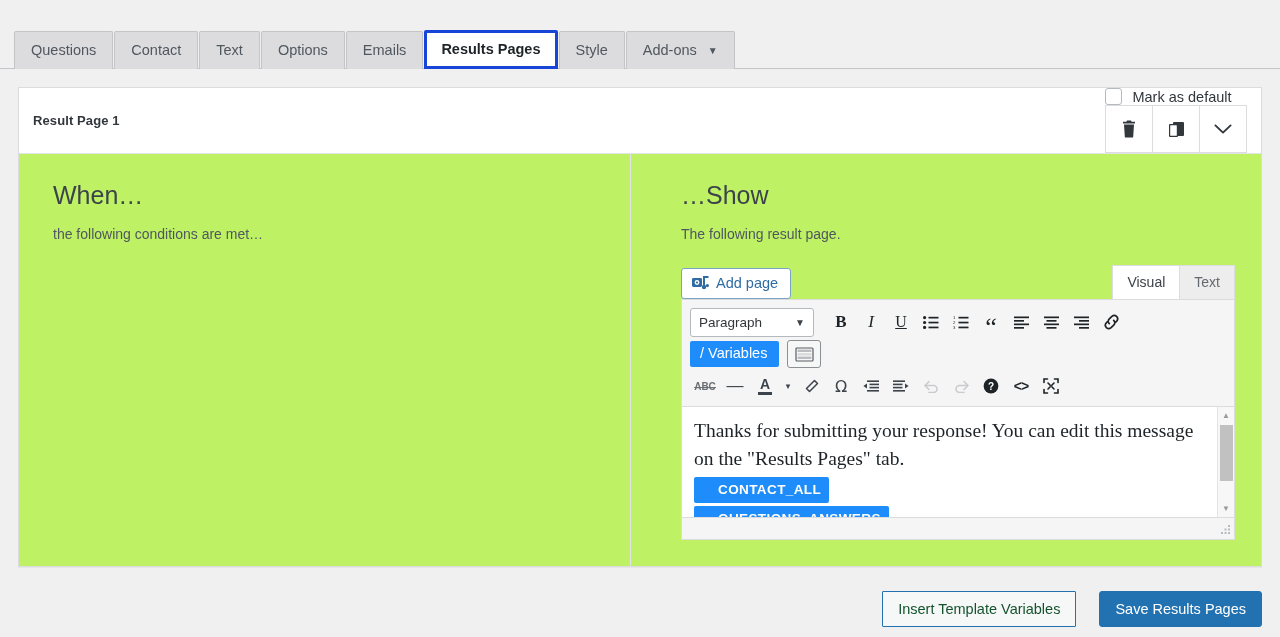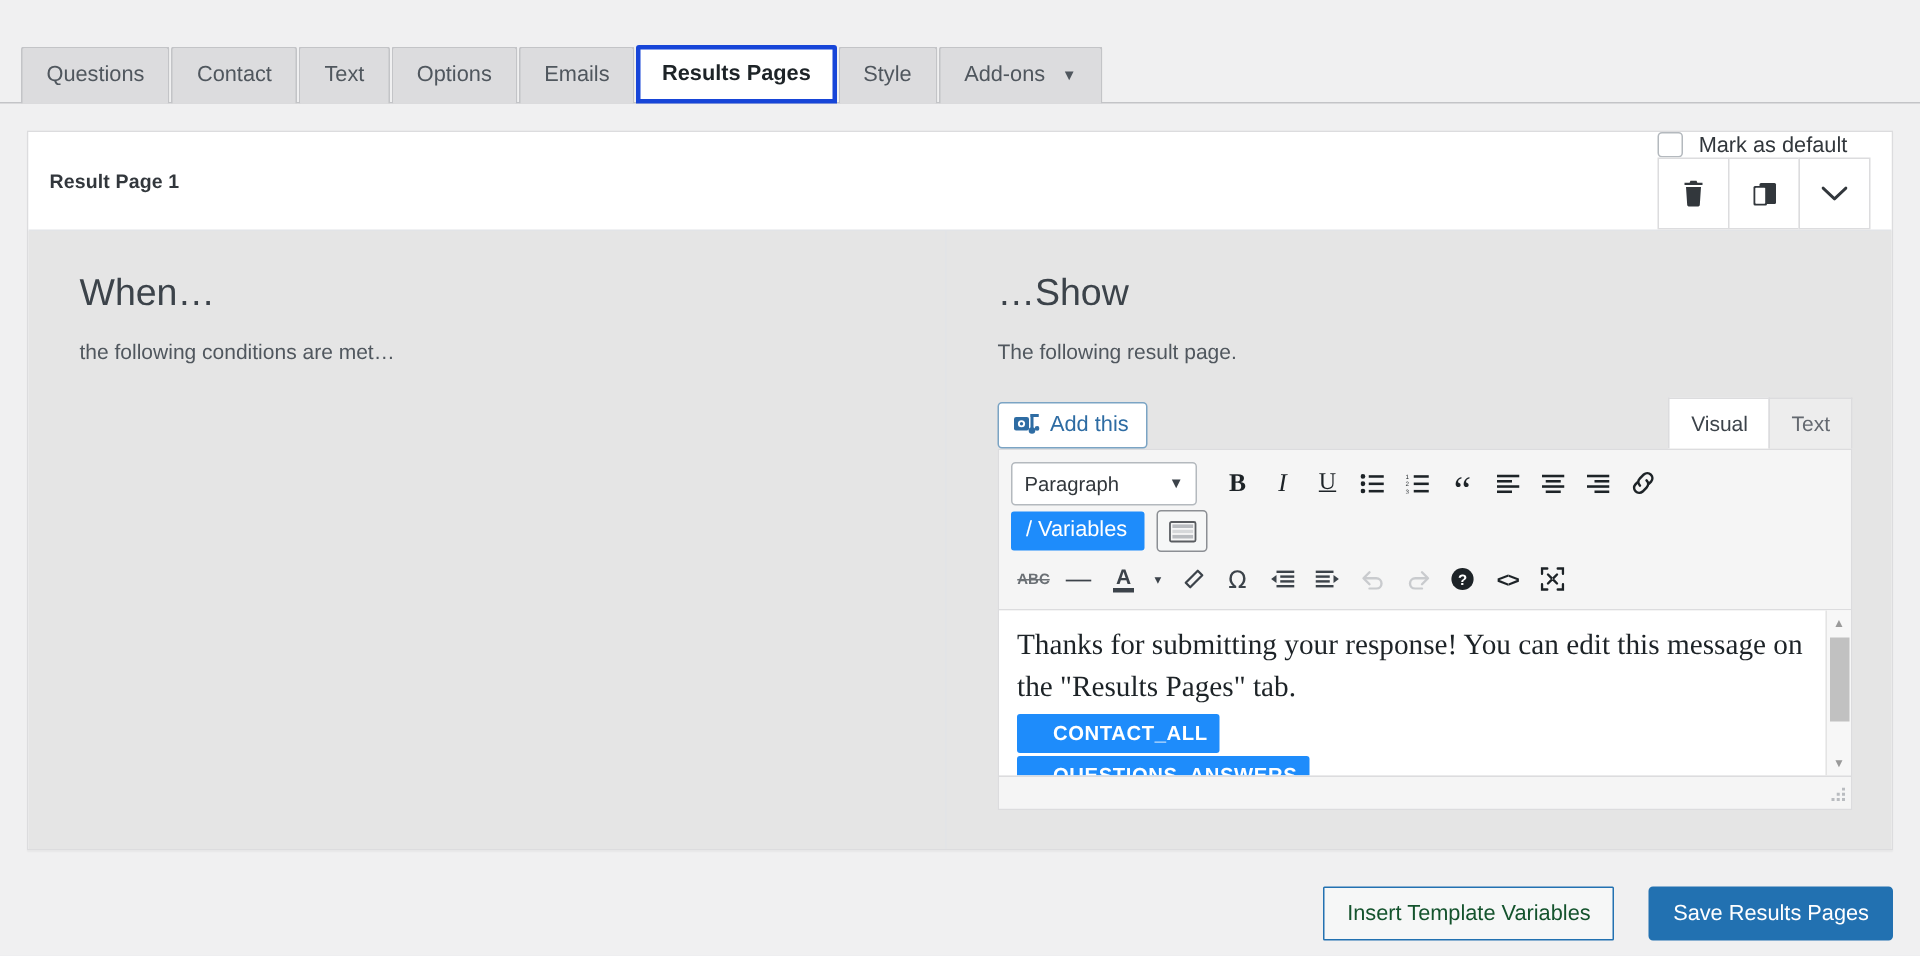--- a/index.html
+++ b/index.html
@@ -118,21 +118,21 @@
     margin-left: -1px;
     display: flex;
     align-items: center;
     justify-content: center;
     cursor: pointer;
   }
   .icon-btn:first-child { margin-left: 0; }
   .icon-btn svg { display: block; }
 
   
-  #card-body { display: flex; background: #e5e5e5; min-height: 412px; }
+  #card-body { display: flex; background: #bef264; min-height: 412px; gap: 16px; }
   #pane-left {
     width: 612px;
     padding: 26px 24px 24px 34px;
     border-right: 1px solid #e2e4e7;
   }
   #pane-right {
     flex: 1;
     padding: 26px 26px 24px 34px;
   }
   .pane-title {
@@ -438,21 +438,21 @@
             <svg width="17" height="15" viewBox="0 0 17 15">
               <rect x="0" y="2" width="10" height="9" rx="1.4" fill="#2e6ca3"></rect>
               <circle cx="5" cy="6.5" r="2.4" fill="#ffffff"></circle>
               <circle cx="5" cy="6.5" r="1.1" fill="#2e6ca3"></circle>
               <rect x="11" y="0" width="2" height="9.5" fill="#2e6ca3"></rect>
               <rect x="11" y="0" width="5.5" height="2" fill="#2e6ca3"></rect>
               <circle cx="12" cy="11" r="2.2" fill="#2e6ca3"></circle>
               <circle cx="15.4" cy="9.6" r="1.6" fill="#2e6ca3"></circle>
             </svg>
           </span>
-          <span>Add this</span>
+          <span>Add page</span>
         </div>
 
         <div id="vt-tabs">
           <div class="vt active">
             <span>Visual</span>
           </div>
           <div class="vt inactive">
             <span>Text</span>
           </div>
         </div>

